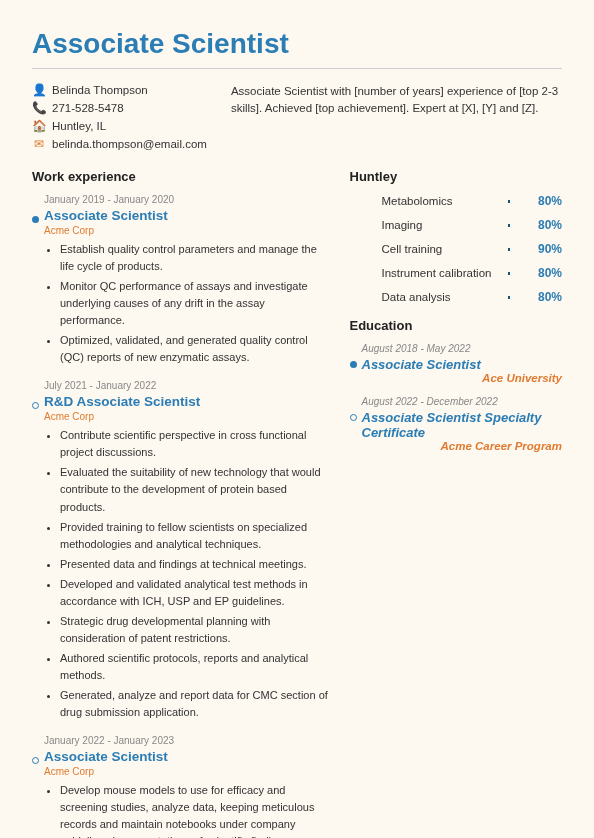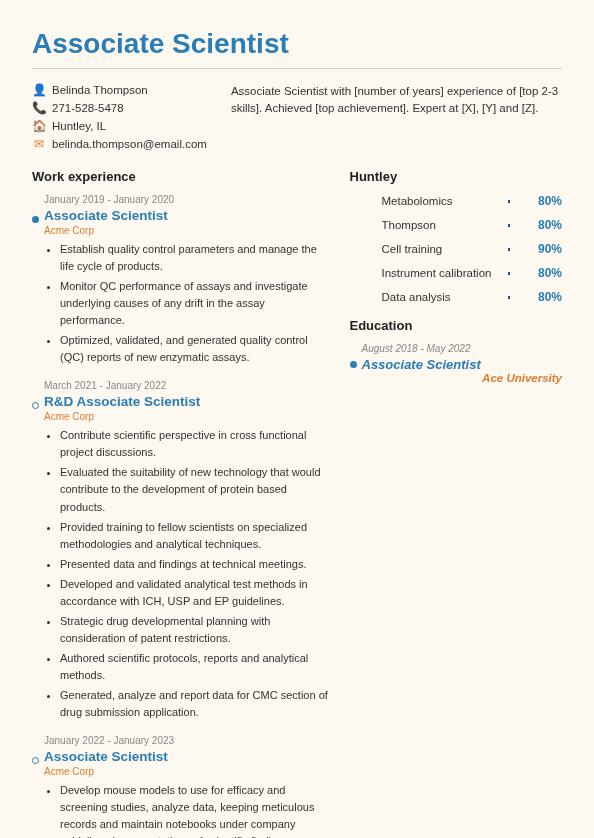--- a/index.html
+++ b/index.html
@@ -225,21 +225,21 @@
       <div class="company-name">Acme Corp</div>
       <ul class="job-bullets">
         <li>Establish quality control parameters and manage the life cycle of products.</li>
         <li>Monitor QC performance of assays and investigate underlying causes of any drift in the assay performance.</li>
         <li>Optimized, validated, and generated quality control (QC) reports of new enzymatic assays.</li>
       </ul>
     </div>
 
     <div class="job-entry">
       <div class="bullet-dot empty"></div>
-      <div class="job-date">March 2021 - January 2022</div>
+      <div class="job-date">July 2021 - January 2022</div>
       <div class="job-title">R&amp;D Associate Scientist</div>
       <div class="company-name">Acme Corp</div>
       <ul class="job-bullets">
         <li>Contribute scientific perspective in cross functional project discussions.</li>
         <li>Evaluated the suitability of new technology that would contribute to the development of protein based products.</li>
         <li>Provided training to fellow scientists on specialized methodologies and analytical techniques.</li>
         <li>Presented data and findings at technical meetings.</li>
         <li>Developed and validated analytical test methods in accordance with ICH, USP and EP guidelines.</li>
         <li>Strategic drug developmental planning with consideration of patent restrictions.</li>
         <li>Authored scientific protocols, reports and analytical methods.</li>
@@ -264,21 +264,21 @@
     <div class="section-title">Huntley</div>
 
     <div class="skill-row">
       <span class="skill-name">Metabolomics</span>
       <div class="skill-bar-bg">
         <div class="skill-bar-fill" style="width:80%"></div>
       </div>
       <span class="skill-pct">80%</span>
     </div>
     <div class="skill-row">
-      <span class="skill-name">Thompson</span>
+      <span class="skill-name">Imaging</span>
       <div class="skill-bar-bg">
         <div class="skill-bar-fill" style="width:80%"></div>
       </div>
       <span class="skill-pct">80%</span>
     </div>
     <div class="skill-row">
       <span class="skill-name">Cell training</span>
       <div class="skill-bar-bg">
         <div class="skill-bar-fill" style="width:90%"></div>
       </div>
@@ -302,16 +302,22 @@
     <div class="edu-section">
       <div class="section-title">Education</div>
 
       <div class="edu-entry">
         <div class="edu-dot"></div>
         <div class="job-date">August 2018 - May 2022</div>
         <div class="edu-title">Associate Scientist</div>
         <div class="edu-institution">Ace University</div>
       </div>
 
+      <div class="edu-entry">
+        <div class="edu-dot empty"></div>
+        <div class="job-date">August 2022 - December 2022</div>
+        <div class="edu-title">Associate Scientist Specialty Certificate</div>
+        <div class="edu-institution">Acme Career Program</div>
+      </div>
     </div>
 
   </div>
 </div>
 
 </body></html>

